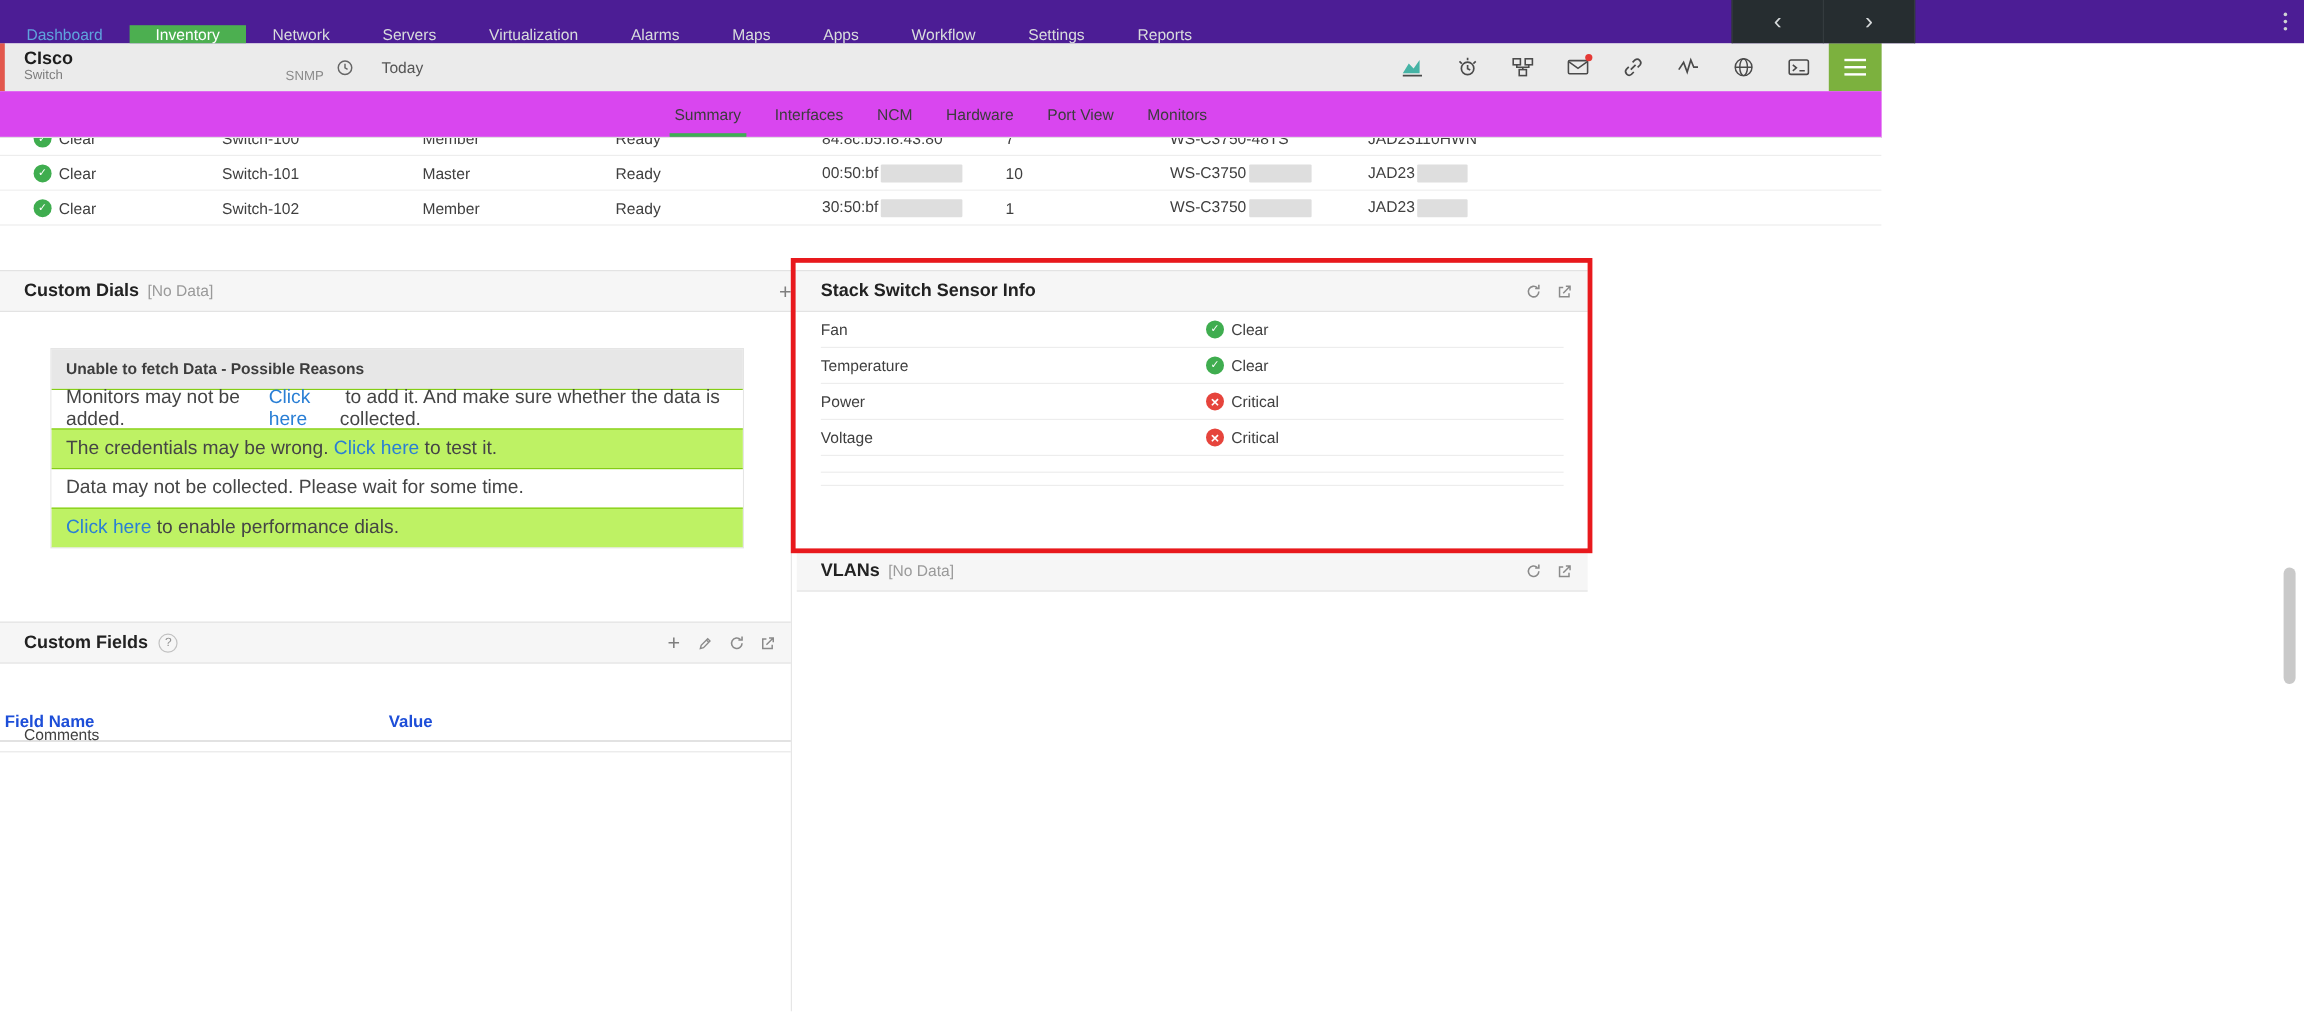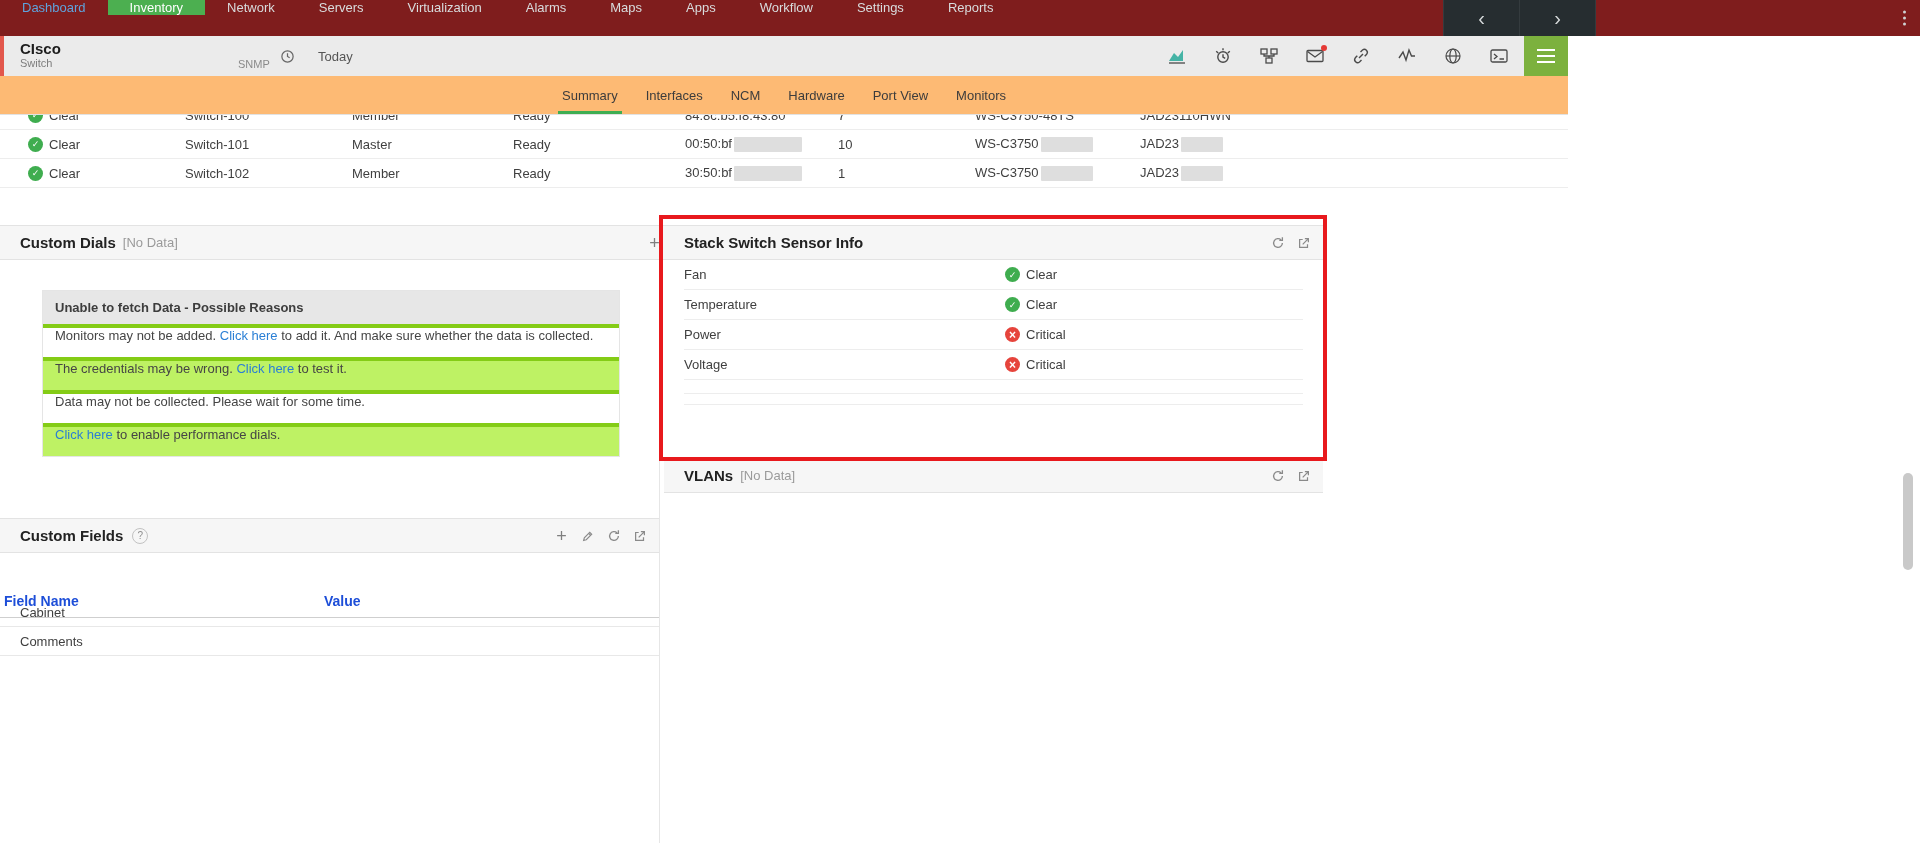--- a/index.html
+++ b/index.html
@@ -1,20 +1,20 @@
 <!DOCTYPE html>
 <html><head>
 <meta charset="utf-8">
 <style>
   *{box-sizing:border-box;margin:0;padding:0}
   html,body{width:1920px;height:843px;overflow:hidden;background:#fff;
     font-family:"Liberation Sans","DejaVu Sans",sans-serif;position:relative}
 
   
-  .topnav{position:absolute;left:0;top:0;width:1920px;height:36px;background:#7f1d1d;display:flex;align-items:flex-start;z-index:20}
+  .topnav{position:absolute;left:0;top:0;width:1920px;height:36px;background:#4c1d95;display:flex;align-items:flex-end;z-index:20}
   .nav-item{display:flex;align-items:center;padding:0 22px;font-size:13px;color:#d9dcdd;cursor:pointer;white-space:nowrap}
   .nav-item.dashboard{color:#5fa3dd}
   .nav-item.active{background:#4caf50;color:#fff}
   .nav-pager{position:absolute;left:1443px;top:0;height:36px;width:153px;display:flex;background:#262d30;border-left:1px solid #343b3e;border-right:1px solid #343b3e}
   .pager-btn{flex:1;display:flex;align-items:center;justify-content:center;color:#d6dadb;font-size:20px;cursor:pointer}
   .pager-btn + .pager-btn{border-left:1px solid #343b3e}
   .pager-btn.left::before{content:"\2039"}
   .pager-btn.right::before{content:"\203A"}
   .nav-dots{position:absolute;right:10px;top:50%;transform:translateY(-50%);display:flex;flex-direction:column;gap:3px;cursor:pointer;padding:4px}
   .nav-dots i{width:3px;height:3px;border-radius:50%;background:#cfd3d4;display:block}
@@ -28,21 +28,21 @@
   .protocol{position:absolute;left:238px;bottom:6px;font-size:11px;color:#8a8a8a}
   .time-filter{position:absolute;left:280px;top:0;height:40px;display:flex;align-items:center;gap:23px;font-size:13px;color:#555;cursor:pointer}
   .header-icons{position:absolute;right:58px;top:0;height:40px;display:flex;align-items:center;gap:24px}
   .hicon{width:22px;height:22px;display:flex;align-items:center;justify-content:center;cursor:pointer;position:relative}
   .hicon svg{width:20px;height:20px}
   .mail-badge{position:absolute;right:-1px;top:0;width:6px;height:6px;border-radius:50%;background:#e53935}
   .menu-button{position:absolute;right:0;top:0;width:44px;height:40px;background:#7cb13e;display:flex;flex-direction:column;align-items:center;justify-content:center;gap:4px;cursor:pointer}
   .menu-button i{display:block;width:18px;height:2px;background:#fff}
 
   
-  .tabbar{position:absolute;left:0;top:76px;width:1568px;height:39px;background:#fdba74;border-bottom:1px solid #e2e2e2;display:flex;justify-content:center;align-items:stretch}
+  .tabbar{position:absolute;left:0;top:76px;width:1568px;height:39px;background:#d946ef;border-bottom:1px solid #e2e2e2;display:flex;justify-content:center;align-items:stretch}
   .tab{display:flex;align-items:center;padding:0 14px;font-size:13px;color:#3c3c3c;position:relative;cursor:pointer;white-space:nowrap}
   .tab.active::after{content:"";position:absolute;left:10px;right:10px;bottom:0;height:3px;background:#3eae52}
 
   
   .stack-viewport{position:absolute;left:0;top:115px;width:1568px;height:74px;overflow:hidden}
   .stack-row{display:grid;grid-template-columns:157px 167px 161px 172px 153px 137px 165px auto;padding-left:28px;align-items:center;height:29px;border-bottom:1px solid #ededed;font-size:13px;color:#3f3f3f;background:#fff}
   .stack-row.clipped{margin-top:-14px}
   .status-cell{display:flex;align-items:center;gap:6px}
   .badge{width:15px;height:15px;border-radius:50%;display:inline-flex;align-items:center;justify-content:center;color:#fff;flex:0 0 15px}
   .badge.ok{background:#3fad4f}
@@ -61,21 +61,21 @@
   .action-icon{width:15px;height:15px;display:flex;align-items:center;justify-content:center;color:#8a8a8a;cursor:pointer;font-size:16px}
   .action-icon svg{width:14px;height:14px}
   .plus-icon::before{content:"+";font-size:18px;line-height:14px;color:#7f7f7f}
   .help-badge{width:16px;height:16px;border-radius:50%;border:1px solid #c2c2c2;color:#8f8f8f;font-size:10px;display:inline-flex;align-items:center;justify-content:center;margin-left:9px;cursor:pointer}
   .help-badge::before{content:"?"}
 
   
   .dials-panel{position:absolute;left:0;top:225px;width:726px;background:#fff}
   .error-box{position:absolute;left:42px;top:290px;width:578px;border:1px solid #e5e5e5}
   .error-header{height:33px;background:#e7e7e7;display:flex;align-items:center;padding:4px 12px;font-size:13px;font-weight:bold;color:#3d3d3d}
-  .error-row{height:33px;display:flex;padding:0 12px;font-size:13px;color:#454545;border-top:4px solid #84cc16;background:#fff;white-space:pre-wrap}
+  .error-row{height:33px;display:flex;align-items:center;padding:0 12px;font-size:16px;color:#454545;border-top:1px solid #84cc16;background:#fff;white-space:pre-wrap}
   .error-row.alt{background:#bef264}
   .link{color:#2a7fd5;cursor:pointer}
 
   
   .sensor-panel{position:absolute;left:664px;top:225px;width:659px;background:#fff}
   .sensor-body{padding:0 20px}
   .sensor-thead{display:flex;align-items:center;height:42px;border-bottom:1px solid #dcdcdc;font-size:14px;font-weight:bold;color:#222}
   .s-col1{width:321px;display:flex;align-items:center}
   .sort-caret{display:inline-block;margin-left:6px;width:0;height:0;border-left:4px solid transparent;border-right:4px solid transparent;border-bottom:5px solid #b0b0b0}
   .sensor-row{display:flex;align-items:center;height:30px;border-bottom:1px solid #ededed;font-size:13px;color:#3f3f3f}
@@ -385,22 +385,18 @@
     </div>
   </div>
 </section>
 
 <div class="fields-thead">
   <div class="f-col1">Field Name</div>
   <div>Value</div>
 </div>
 <div class="fields-rows">
   <div class="field-row">
-    <div class="f-col1">Cabinet</div>
-    <div></div>
-  </div>
-  <div class="field-row">
     <div class="f-col1">Comments</div>
     <div></div>
   </div>
 </div>
 
 <div class="scroll-thumb"></div>
 
 </body></html>

